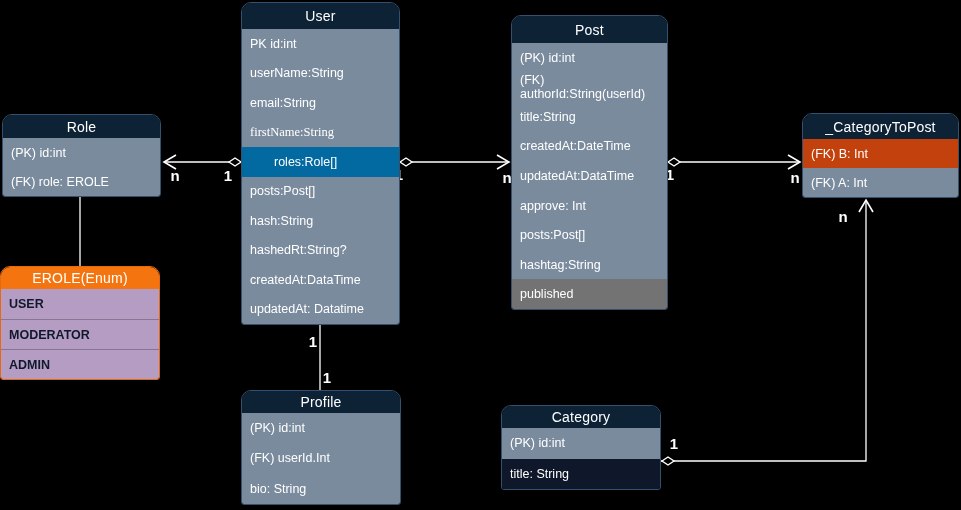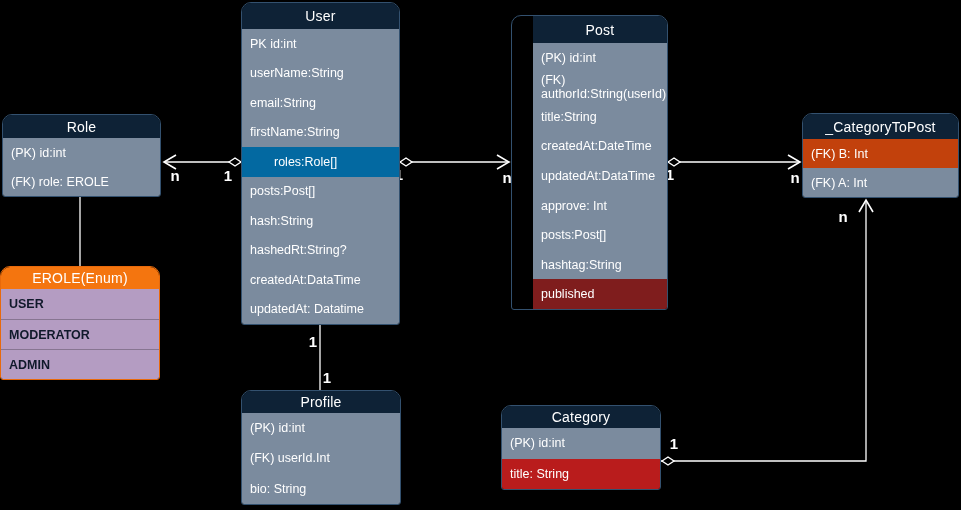--- a/index.html
+++ b/index.html
@@ -93,39 +93,39 @@
     <div class="entity" style="left: 2px; top: 114px; width: 159px; height: 83px; border-color: rgb(51, 81, 111);">
       <div class="header" style="height: 23px; background: rgb(14, 34, 54); color: rgb(255, 255, 255);">Role</div>
       <div class="row" style="height: 29px; background: rgb(123, 139, 158); color: rgb(255, 255, 255);">(PK) id:int</div>
       <div class="row" style="height: 29px; background: rgb(123, 139, 158); color: rgb(255, 255, 255);">(FK) role: EROLE</div>
     </div>
     <div class="entity" style="left: 241px; top: 2px; width: 159px; height: 323px; border-color: rgb(51, 81, 111);">
       <div class="header" style="height: 26px; background: rgb(14, 34, 54); color: rgb(255, 255, 255);">User</div>
       <div class="row" style="height: 29.5px; background: rgb(123, 139, 158); color: rgb(255, 255, 255);">PK id:int</div>
       <div class="row" style="height: 29.5px; background: rgb(123, 139, 158); color: rgb(255, 255, 255);">userName:String</div>
       <div class="row" style="height: 29.5px; background: rgb(123, 139, 158); color: rgb(255, 255, 255); text-align: center;">email:String</div>
-      <div class="row" style="height: 29.5px; background: rgb(123, 139, 158); color: rgb(255, 255, 255);">firstName:String</div>
+      <div class="row" style="height: 29.5px; background: rgb(123, 139, 158); color: rgb(255, 255, 255); font-family: Liberation Serif, serif;">firstName:String</div>
       <div class="row" style="height: 29.5px; background: #0369a1; color: rgb(255, 255, 255); padding-left: 32px;">roles:Role[]</div>
       <div class="row" style="height: 29.5px; background: rgb(123, 139, 158); color: rgb(255, 255, 255);">posts:Post[]</div>
       <div class="row" style="height: 29.5px; background: rgb(123, 139, 158); color: rgb(255, 255, 255);">hash:String</div>
       <div class="row" style="height: 29.5px; background: rgb(123, 139, 158); color: rgb(255, 255, 255);">hashedRt:String?</div>
       <div class="row" style="height: 29.5px; background: rgb(123, 139, 158); color: rgb(255, 255, 255);">createdAt:DataTime</div>
       <div class="row" style="height: 29.5px; background: rgb(123, 139, 158); color: rgb(255, 255, 255);">updatedAt: Datatime</div>
     </div>
-    <div class="entity" style="left: 511px; top: 15px; width: 157px; height: 295px; border-color: rgb(51, 81, 111); padding-left: 21px;">
+    <div class="entity" style="left: 511px; top: 15px; width: 157px; height: 295px; border-color: rgb(51, 81, 111);">
       <div class="header" style="height: 27px; background: rgb(14, 34, 54); color: rgb(255, 255, 255);">Post</div>
       <div class="row" style="height: 29.5556px; background: rgb(123, 139, 158); color: rgb(255, 255, 255);">(PK) id:int</div>
       <div class="row" style="height: 29.5556px; background: rgb(123, 139, 158); color: rgb(255, 255, 255);">(FK) authorId:String(userId)</div>
       <div class="row" style="height: 29.5556px; background: rgb(123, 139, 158); color: rgb(255, 255, 255);">title:String</div>
       <div class="row" style="height: 29.5556px; background: rgb(123, 139, 158); color: rgb(255, 255, 255);">createdAt:DateTime</div>
       <div class="row" style="height: 29.5556px; background: rgb(123, 139, 158); color: rgb(255, 255, 255);">updatedAt:DataTime</div>
       <div class="row" style="height: 29.5556px; background: rgb(123, 139, 158); color: rgb(255, 255, 255);">approve: Int</div>
       <div class="row" style="height: 29.5556px; background: rgb(123, 139, 158); color: rgb(255, 255, 255);">posts:Post[]</div>
       <div class="row" style="height: 29.5556px; background: rgb(123, 139, 158); color: rgb(255, 255, 255);">hashtag:String</div>
-      <div class="row" style="height: 29.5556px; background: #7f1d1d; color: rgb(255, 255, 255);">published</div>
+      <div class="row" style="height: 29.5556px; background: #737373; color: rgb(255, 255, 255);">published</div>
     </div>
     <div class="entity" style="left: 802px; top: 113px; width: 157px; height: 85px; border-color: rgb(51, 81, 111);">
       <div class="header" style="height: 25px; background: rgb(14, 34, 54); color: rgb(255, 255, 255);">_CategoryToPost</div>
       <div class="row" style="height: 29px; background: #c2410c; color: rgb(255, 255, 255);">(FK) B: Int</div>
       <div class="row" style="height: 29px; background: rgb(123, 139, 158); color: rgb(255, 255, 255);">(FK) A: Int</div>
     </div>
     <div class="entity" style="left: 0px; top: 266px; width: 160px; height: 114px; border-color: rgb(232, 105, 11);">
       <div class="header" style="height: 22px; background: rgb(244, 117, 15); color: rgb(255, 255, 255);">EROLE(Enum)</div>
       <div class="row" style="height: 30px; background: rgb(180, 156, 194); color: rgb(16, 25, 43); font-weight: 600;">USER</div>
       <div class="row" style="height: 30px; background: rgb(180, 156, 194); color: rgb(16, 25, 43); font-weight: 600; border-top: 1px solid rgba(0, 0, 0, 0.25);">MODERATOR</div>
@@ -133,15 +133,15 @@
     </div>
     <div class="entity" style="left: 241px; top: 390px; width: 160px; height: 115px; border-color: rgb(51, 81, 111);">
       <div class="header" style="height: 22px; background: rgb(14, 34, 54); color: rgb(255, 255, 255);">Profile</div>
       <div class="row" style="height: 30.3333px; background: rgb(123, 139, 158); color: rgb(255, 255, 255);">(PK) id:int</div>
       <div class="row" style="height: 30.3333px; background: rgb(123, 139, 158); color: rgb(255, 255, 255);">(FK) userId.Int</div>
       <div class="row" style="height: 30.3333px; background: rgb(123, 139, 158); color: rgb(255, 255, 255);">bio: String</div>
     </div>
     <div class="entity" style="left: 501px; top: 405px; width: 160px; height: 85px; border-color: rgb(51, 81, 111);">
       <div class="header" style="height: 22px; background: rgb(14, 34, 54); color: rgb(255, 255, 255);">Category</div>
       <div class="row" style="height: 30.5px; background: rgb(123, 139, 158); color: rgb(255, 255, 255);">(PK) id:int</div>
-      <div class="row" style="height: 30.5px; background: #b91c1c; color: rgb(255, 255, 255);">title: String</div>
+      <div class="row" style="height: 30.5px; background: #0f172a; color: rgb(255, 255, 255);">title: String</div>
     </div>
   </div>
 
 </body></html>

